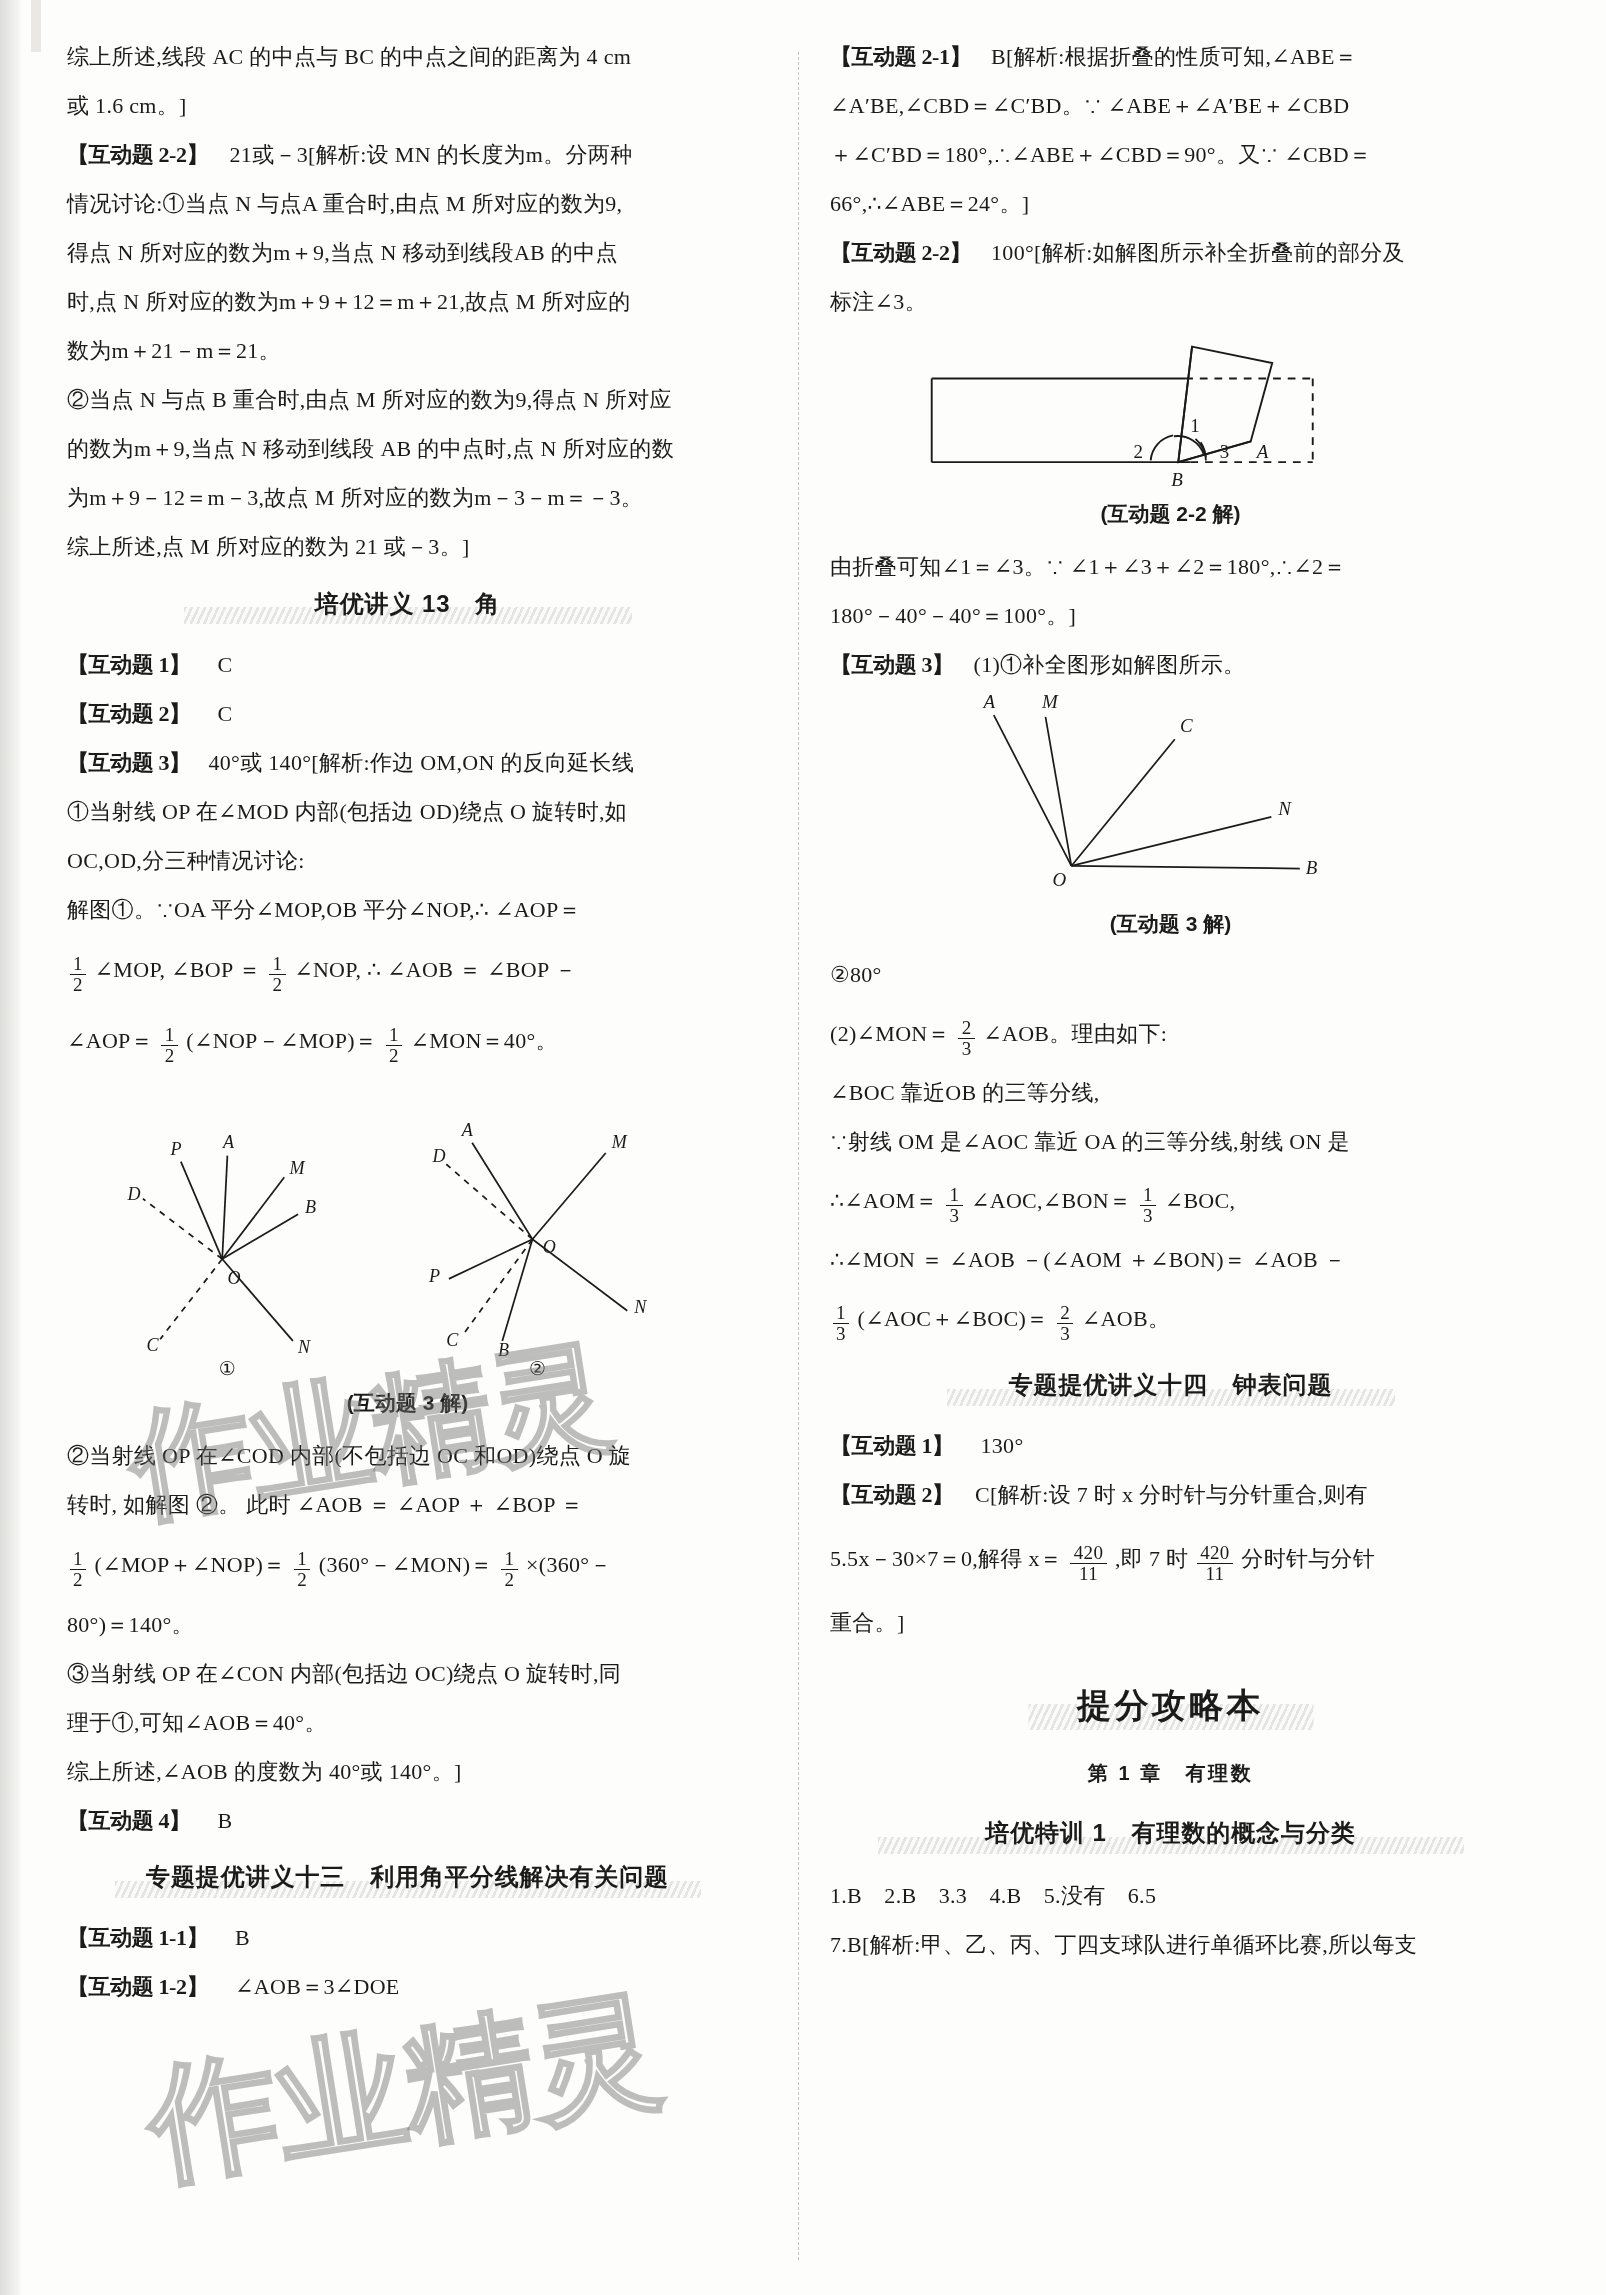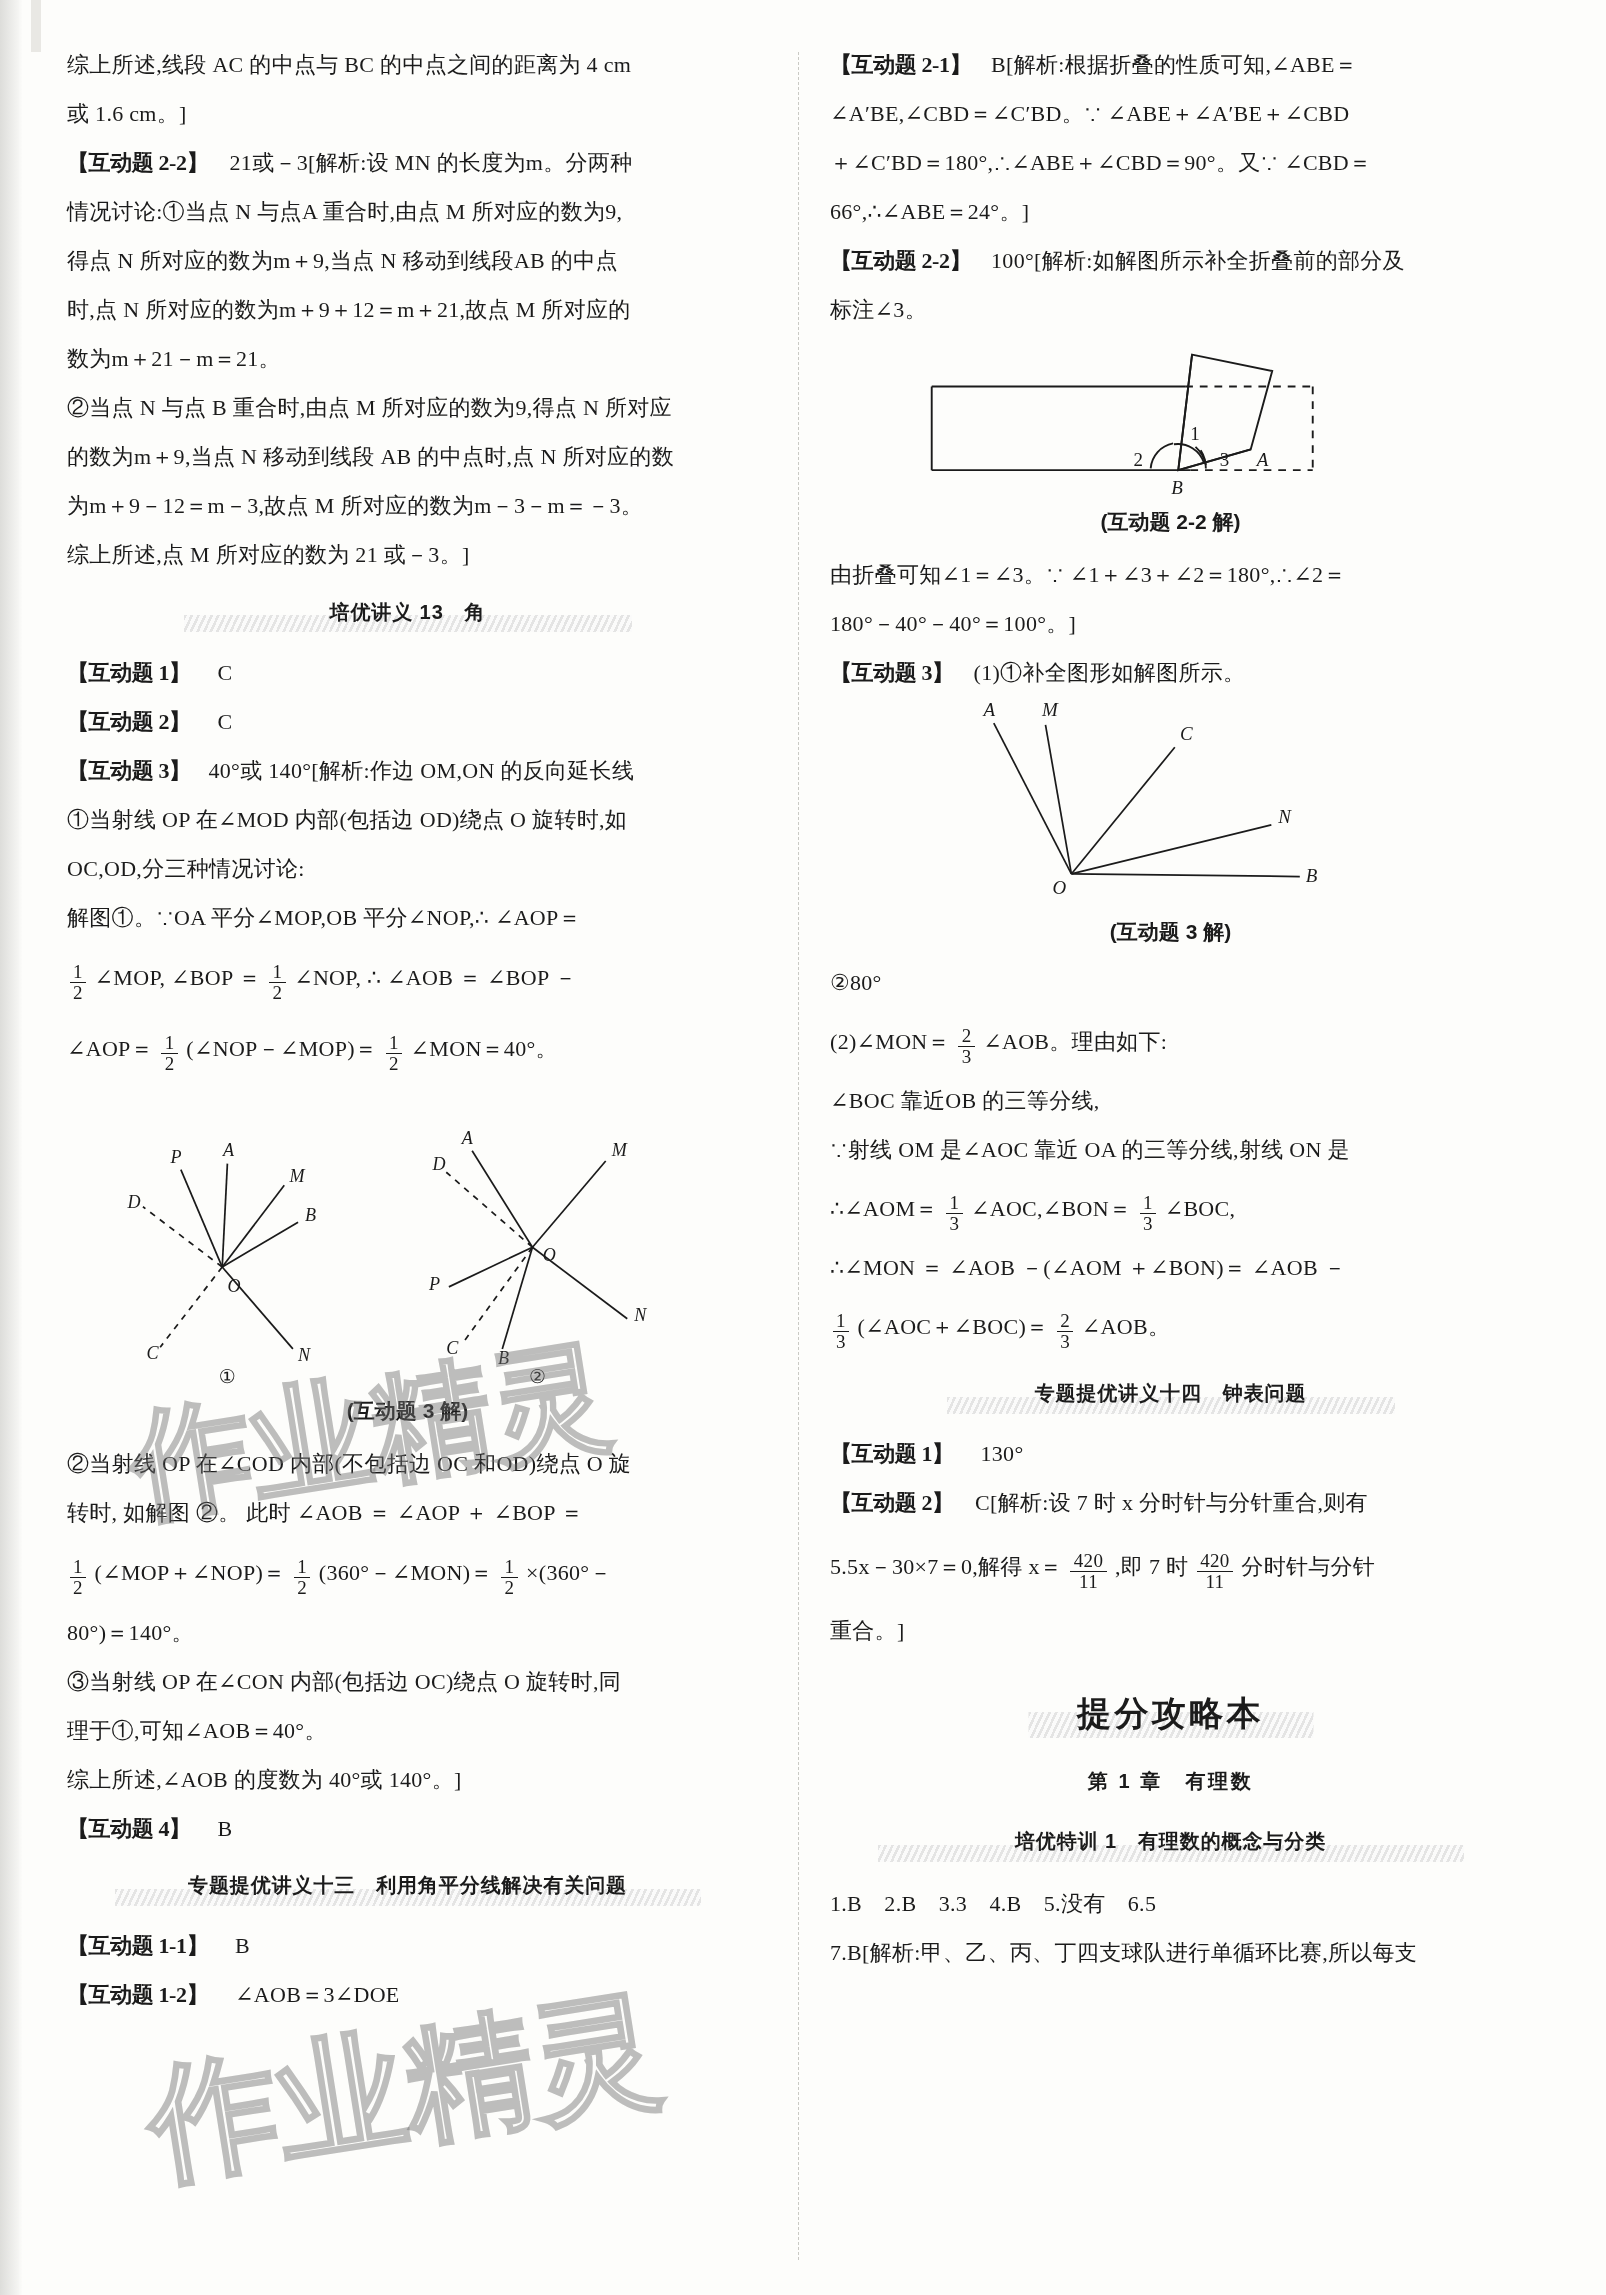--- a/index.html
+++ b/index.html
@@ -16,40 +16,40 @@
   .left-edge-shadow{
     position:absolute;left:0;top:0;width:22.4px;height:100%;
     background:linear-gradient(90deg,#d9d9d6,#fbfbf9);
     opacity:.85;
   }
   .top-tab{
     position:absolute;left:31px;top:0;width:10.3px;height:52px;
     background:#e9e8e4;
   }
   .col{
-    position:absolute;top:40px;width:681px;
+    position:absolute;top:32px;width:681px;
   }
   .col-left{left:67px;}
   .col-right{left:830px;}
   .divider{
     position:absolute;left:798px;top:52px;height:2208px;width:0;
     border-left:1.7px dashed #c9c9c4;
   }
 
   .ln{
     font-size:22px;line-height:49px;letter-spacing:0.3px;
     white-space:nowrap;
   }
   .tag{font-weight:bold;letter-spacing:-0.4px;}
   .tag-b{font-weight:normal;}
   .ans{padding-left:21px;}
 
   
   .banner{
-    text-align:center;font-weight:bold;font-size:20px;line-height:48px;
+    text-align:center;font-weight:bold;font-size:24px;line-height:48px;
     font-family:"Liberation Sans","DejaVu Sans",sans-serif;
     letter-spacing:0.9px;margin:8.6px 0 12px 0;position:relative;
   }
   .banner span{position:relative;z-index:2;padding:0 8.6px;}
   .banner::after{
     content:"";position:absolute;left:50%;transform:translateX(-50%);
     bottom:3.4px;width:448px;height:17px;z-index:1;
     background:repeating-linear-gradient(115deg,#dcdcdc 0 2.6px,#fafafa 2.6px 6px);
     opacity:.75;
   }

